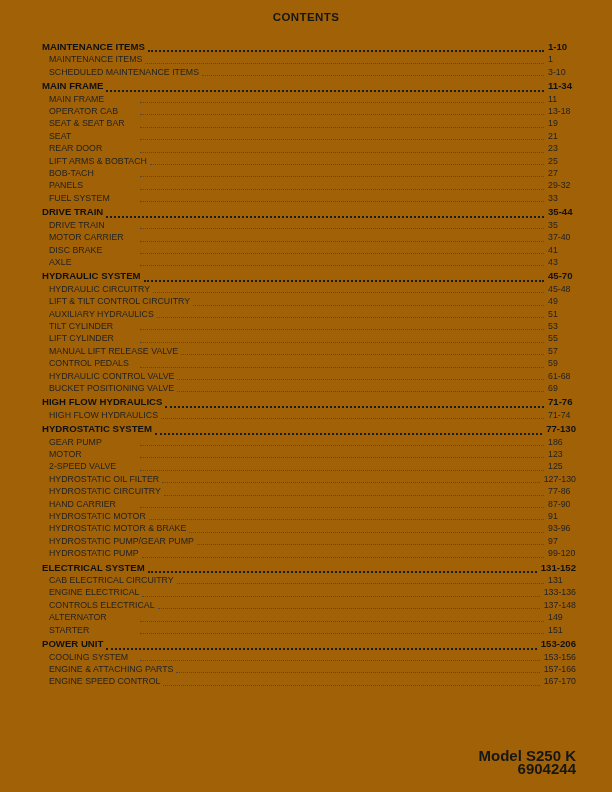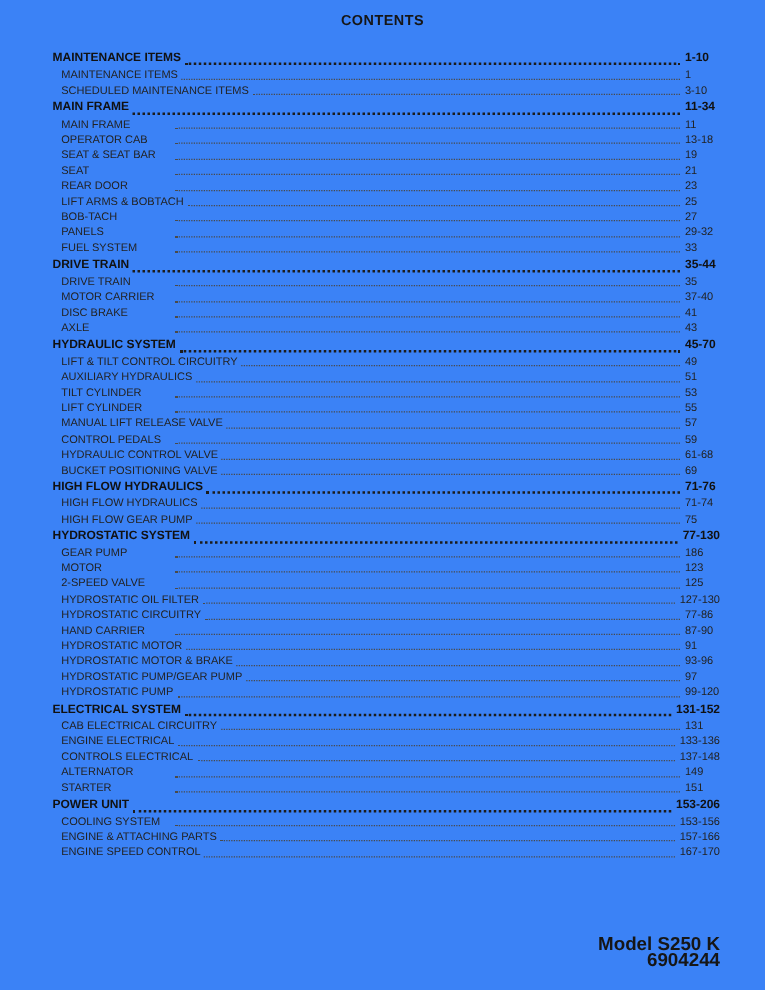--- a/index.html
+++ b/index.html
@@ -1,20 +1,20 @@
 <!DOCTYPE html>
 <html><head>
 <meta charset="utf-8">
 <style>
   html, body { margin: 0; padding: 0; background: #ffffff; }
   .page {
     position: relative;
     width: 612px;
     height: 792px;
-    background: #3b82f6;
+    background: #a16207;
     font-family: "Liberation Sans", sans-serif;
     color: #1c1c1c;
     overflow: hidden;
   }
   .title {
     position: absolute;
     top: 11px;
     left: 0;
     right: 0;
     text-align: center;
@@ -168,20 +168,25 @@
         <span class="label">AXLE</span>
         <span class="leader"></span>
         <span class="pages">43</span>
       </div>
       <div class="row section">
         <span class="label">HYDRAULIC SYSTEM</span>
         <span class="leader"></span>
         <span class="pages">45-70</span>
       </div>
       <div class="row sub">
+        <span class="label">HYDRAULIC CIRCUITRY</span>
+        <span class="leader"></span>
+        <span class="pages">45-48</span>
+      </div>
+      <div class="row sub">
         <span class="label">LIFT &amp; TILT CONTROL CIRCUITRY</span>
         <span class="leader"></span>
         <span class="pages">49</span>
       </div>
       <div class="row sub">
         <span class="label">AUXILIARY HYDRAULICS</span>
         <span class="leader"></span>
         <span class="pages">51</span>
       </div>
       <div class="row sub">
@@ -216,25 +221,20 @@
       </div>
       <div class="row section">
         <span class="label">HIGH FLOW HYDRAULICS</span>
         <span class="leader"></span>
         <span class="pages">71-76</span>
       </div>
       <div class="row sub">
         <span class="label">HIGH FLOW HYDRAULICS</span>
         <span class="leader"></span>
         <span class="pages">71-74</span>
-      </div>
-      <div class="row sub">
-        <span class="label">HIGH FLOW GEAR PUMP</span>
-        <span class="leader"></span>
-        <span class="pages">75</span>
       </div>
       <div class="row section">
         <span class="label">HYDROSTATIC SYSTEM</span>
         <span class="leader"></span>
         <span class="pages">77-130</span>
       </div>
       <div class="row sub">
         <span class="label">GEAR PUMP</span>
         <span class="leader"></span>
         <span class="pages">186</span>

